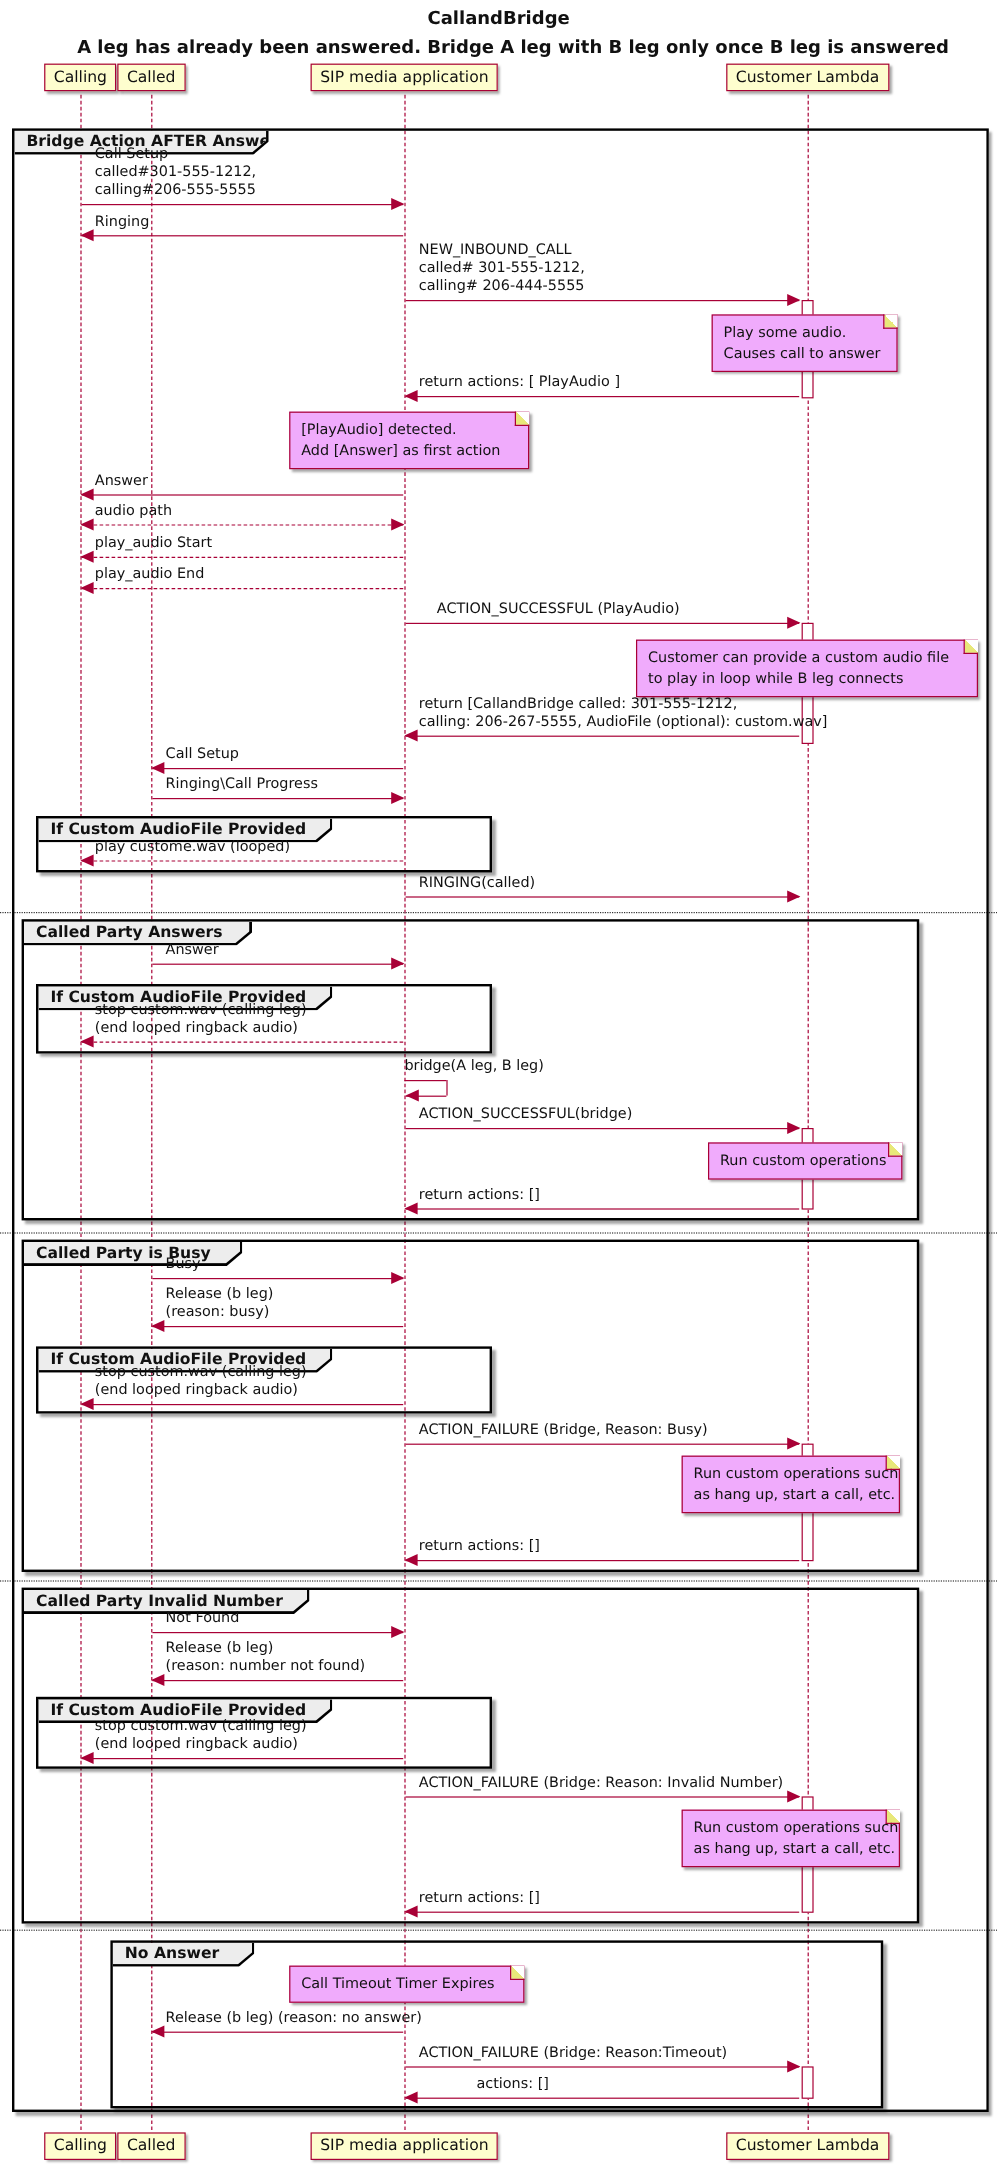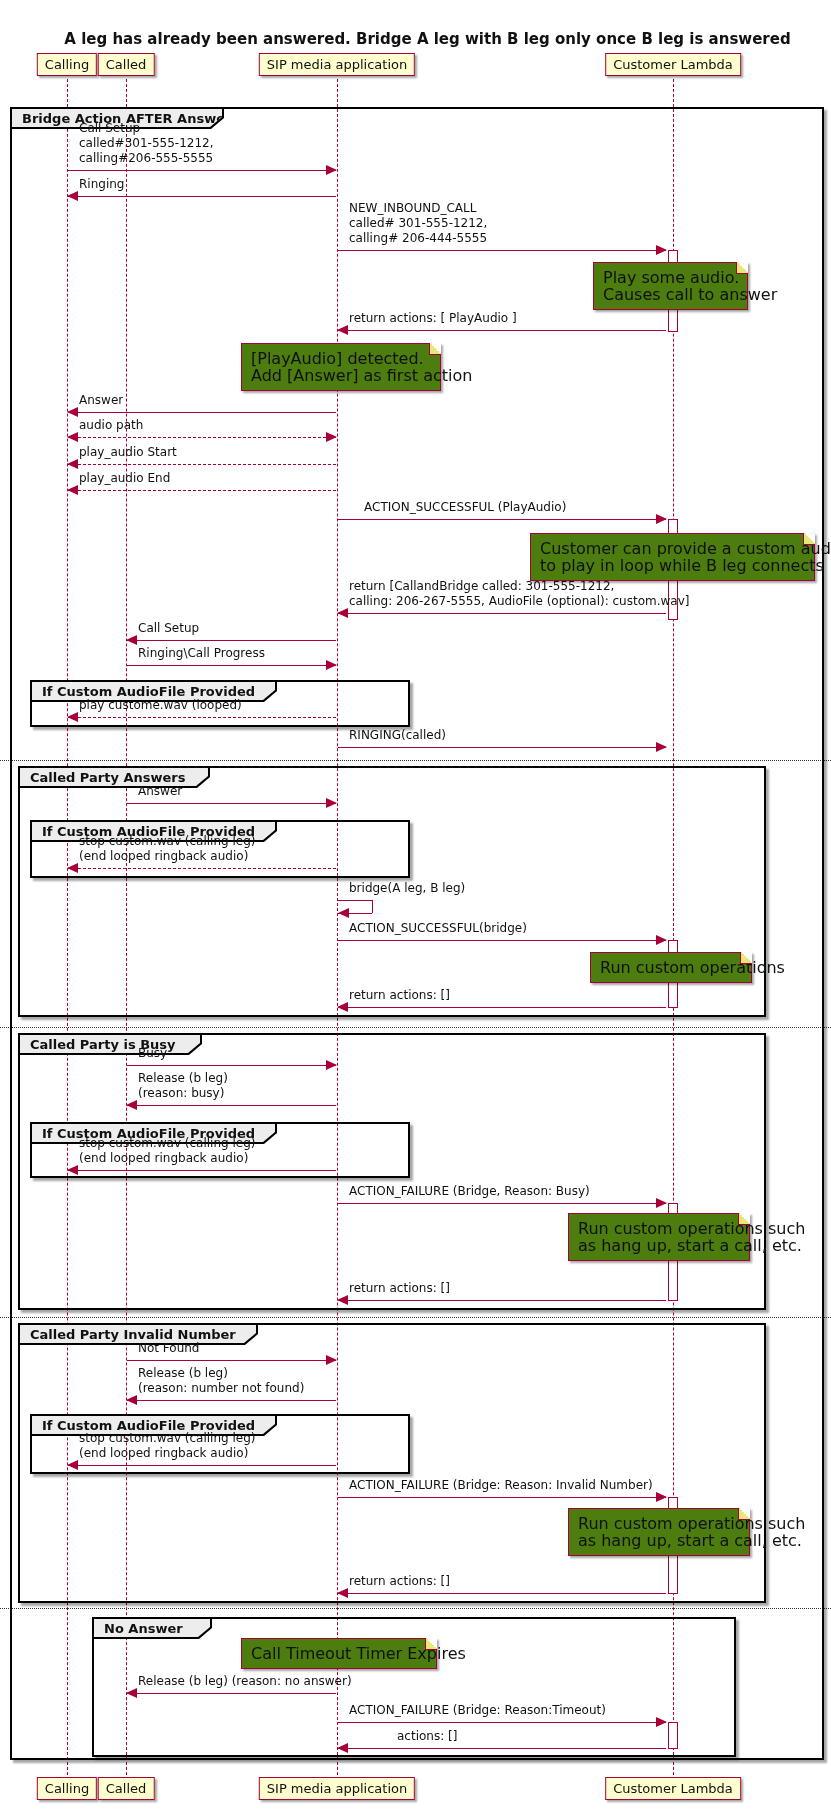--- a/index.html
+++ b/index.html
@@ -25,31 +25,32 @@
   .act{position:absolute;width:10px;transform:translateX(-50%);background:#fff;
        border:1.5px solid #A80036;box-sizing:border-box;z-index:2;}
   .mline{position:absolute;height:0;border-top:1px solid #A80036;z-index:5;}
   .mline.dashed{border-top-style:dashed;}
   .vline{position:absolute;width:0;border-left:1px solid #A80036;z-index:5;}
   .ar{position:absolute;width:0;height:0;border-top:5px solid transparent;
       border-bottom:5px solid transparent;z-index:5;}
   .ar.r{border-left:11px solid #A80036;}
   .ar.l{border-right:11px solid #A80036;}
   .mlabel{position:absolute;font-size:12px;line-height:15px;white-space:nowrap;z-index:5;color:#111;}
-  .note{position:absolute;background:#4d7c0f;border:1px solid #A80036;padding:6px 9px;
-        font-size:16px;line-height:17px;box-shadow:2px 2px 2px rgba(0,0,0,.35);
+  .note{position:absolute;background:#f0abfc;border:1px solid #A80036;padding:6px 9px;
+        font-size:12px;line-height:17px;box-shadow:2px 2px 2px rgba(0,0,0,.35);
         z-index:6;box-sizing:border-box;white-space:nowrap;}
   .fold{position:absolute;top:-1px;right:-1px;width:12px;height:12px;
         background:linear-gradient(225deg,#ffffff 0 50%,#e8e87a 50% 100%);
         border-left:1px solid #A80036;border-bottom:1px solid #A80036;box-sizing:border-box;}
 </style>
 </head>
 <body>
 
 <div id="stage">
+  <div class="title">CallandBridge</div>
   <div class="subtitle">A leg has already been answered. Bridge A leg with B leg only once B leg is answered</div>
   <div id="diagram">
       <div class="lifeline" style="left: 67px; top: 79px; height: 1696px;"></div>
       <div class="lifeline" style="left: 126px; top: 79px; height: 1696px;"></div>
       <div class="lifeline" style="left: 337px; top: 79px; height: 1696px;"></div>
       <div class="lifeline" style="left: 673px; top: 79px; height: 1696px;"></div>
       <div class="pbox" style="left: 67px; top: 53px;">Calling</div>
       <div class="pbox" style="left: 126px; top: 53px;">Called</div>
       <div class="pbox" style="left: 337px; top: 53px;">SIP media application</div>
       <div class="pbox" style="left: 673px; top: 53px;">Customer Lambda</div>
@@ -196,21 +197,21 @@
       <div class="mline dashed" style="left: 68px; top: 868px; width: 268px;"></div>
       <div class="ar l" style="left: 67px; top: 863px;"></div>
       <div style="position: absolute; left: 79px; top: 834px; z-index: 5;">
         <div class="mlabel" style="position: static;">stop custom.wav (calling leg)</div>
         <div class="mlabel" style="position: static;">(end looped ringback audio)</div>
       </div>
       <div class="mline" style="left: 337px; top: 900px; width: 35px;"></div>
       <div class="vline" style="left: 372px; top: 900px; height: 13px;"></div>
       <div class="mline" style="left: 338px; top: 913px; width: 34px;"></div>
       <div class="ar l" style="left: 338px; top: 908px;"></div>
-      <div style="position: absolute; left: 349px; top: 881px;">
+      <div style="position: absolute; left: 337px; top: 881px;">
         <div class="mlabel" style="position: static;">bridge(A leg, B leg)</div>
       </div>
       <div class="mline" style="left: 338px; top: 940px; width: 328px;"></div>
       <div class="ar r" style="left: 656px; top: 935px;"></div>
       <div style="position: absolute; left: 349px; top: 921px; z-index: 5;">
         <div class="mlabel" style="position: static;">ACTION_SUCCESSFUL(bridge)</div>
       </div>
       <div class="mline" style="left: 338px; top: 1007px; width: 328px;"></div>
       <div class="ar l" style="left: 337px; top: 1002px;"></div>
       <div style="position: absolute; left: 349px; top: 988px; z-index: 5;">

